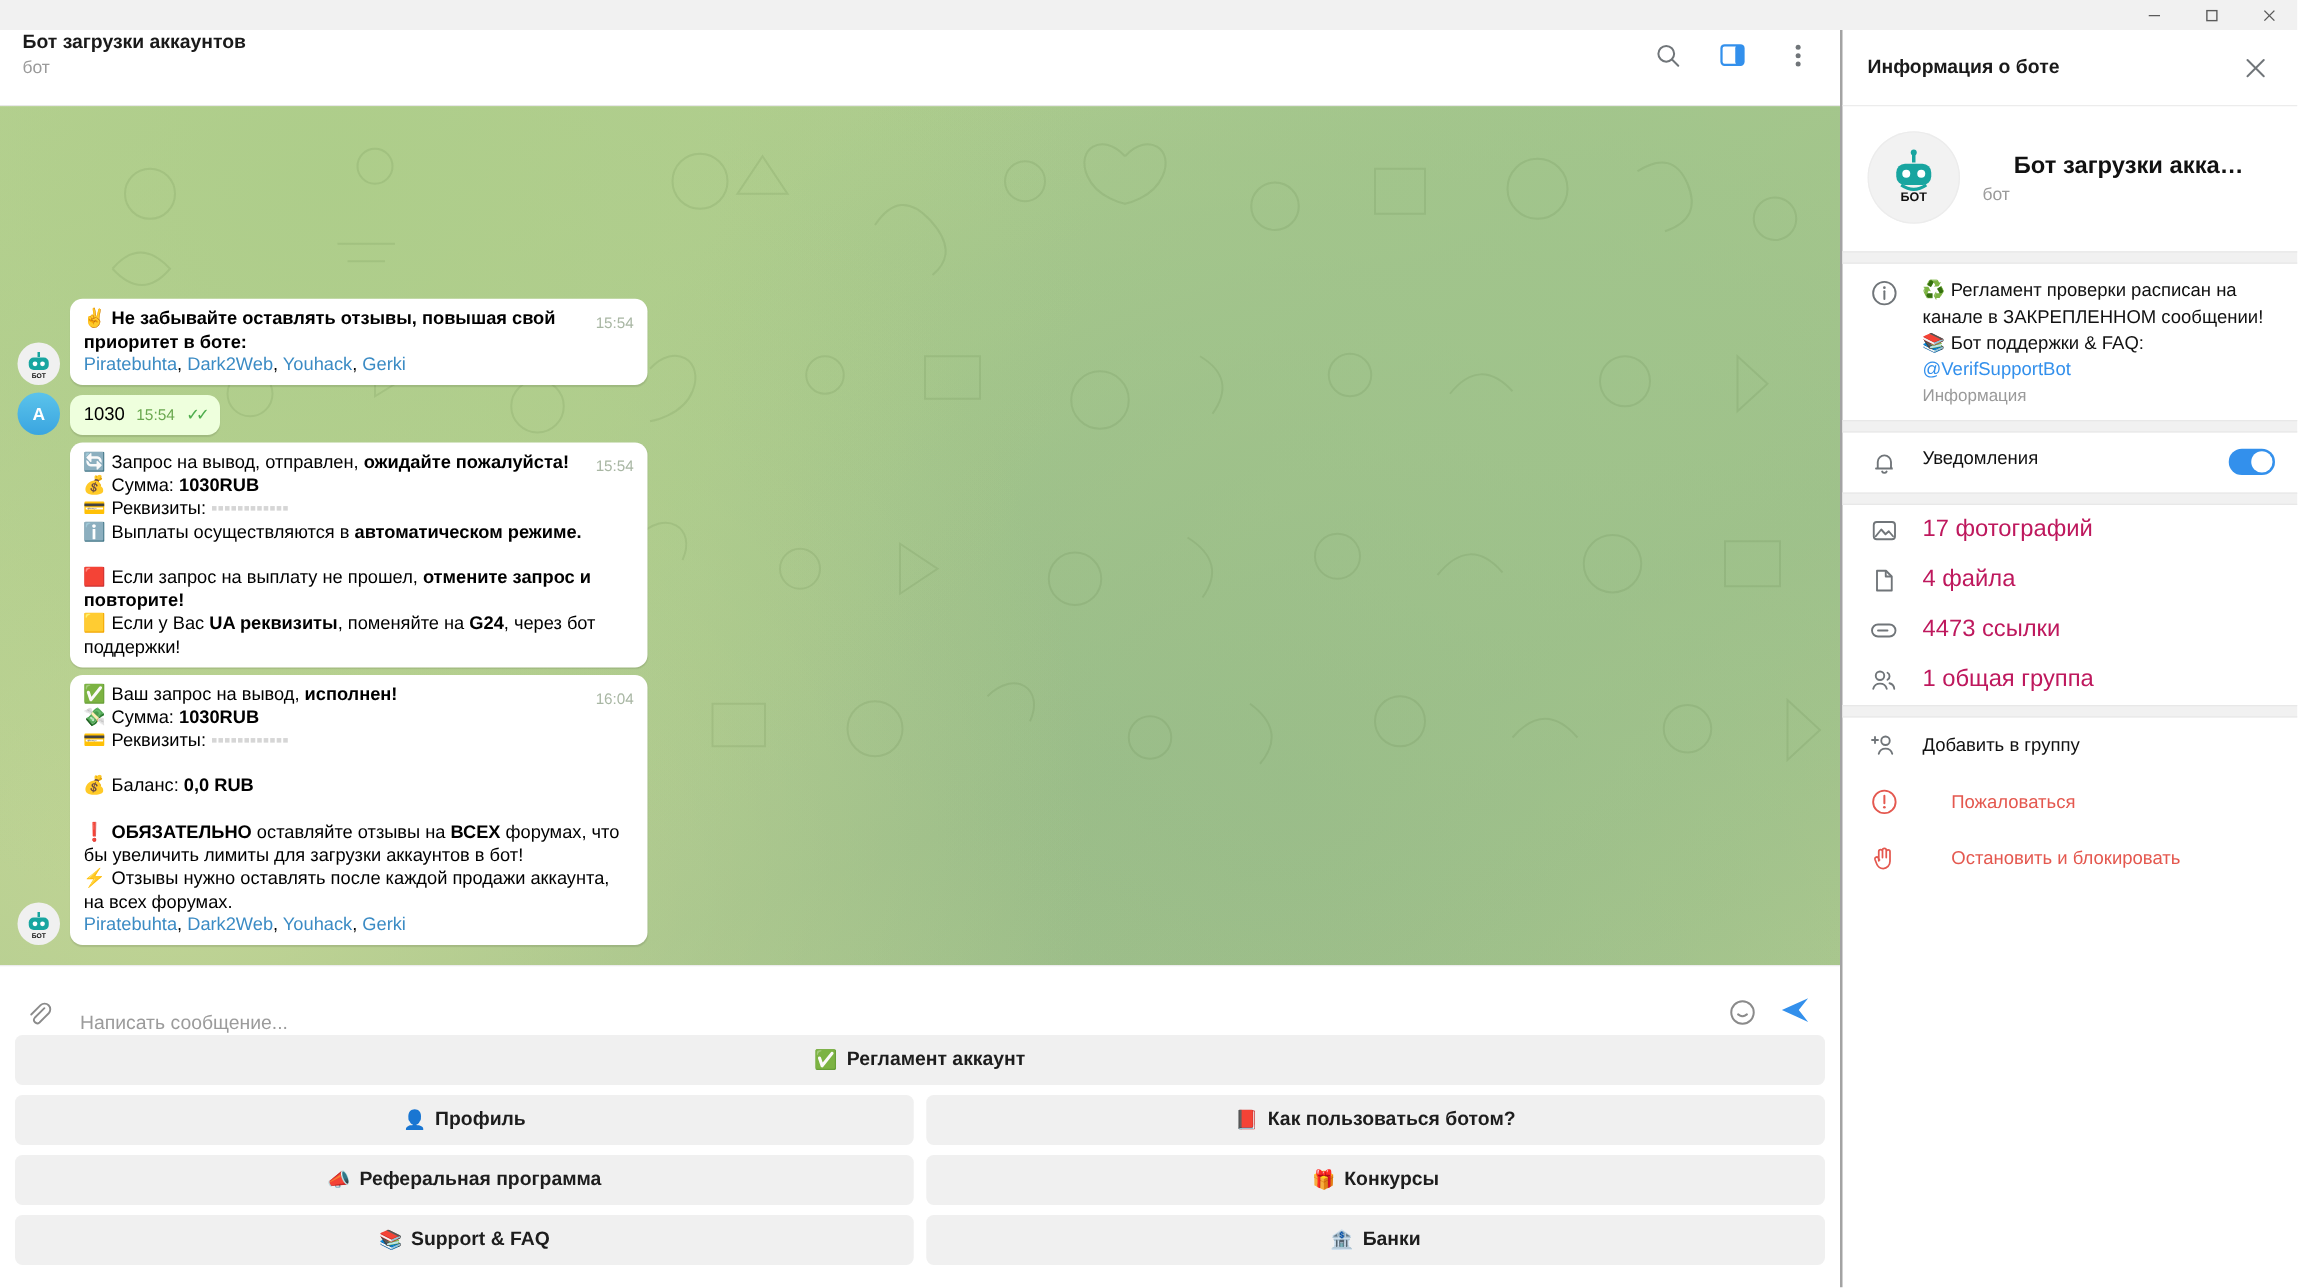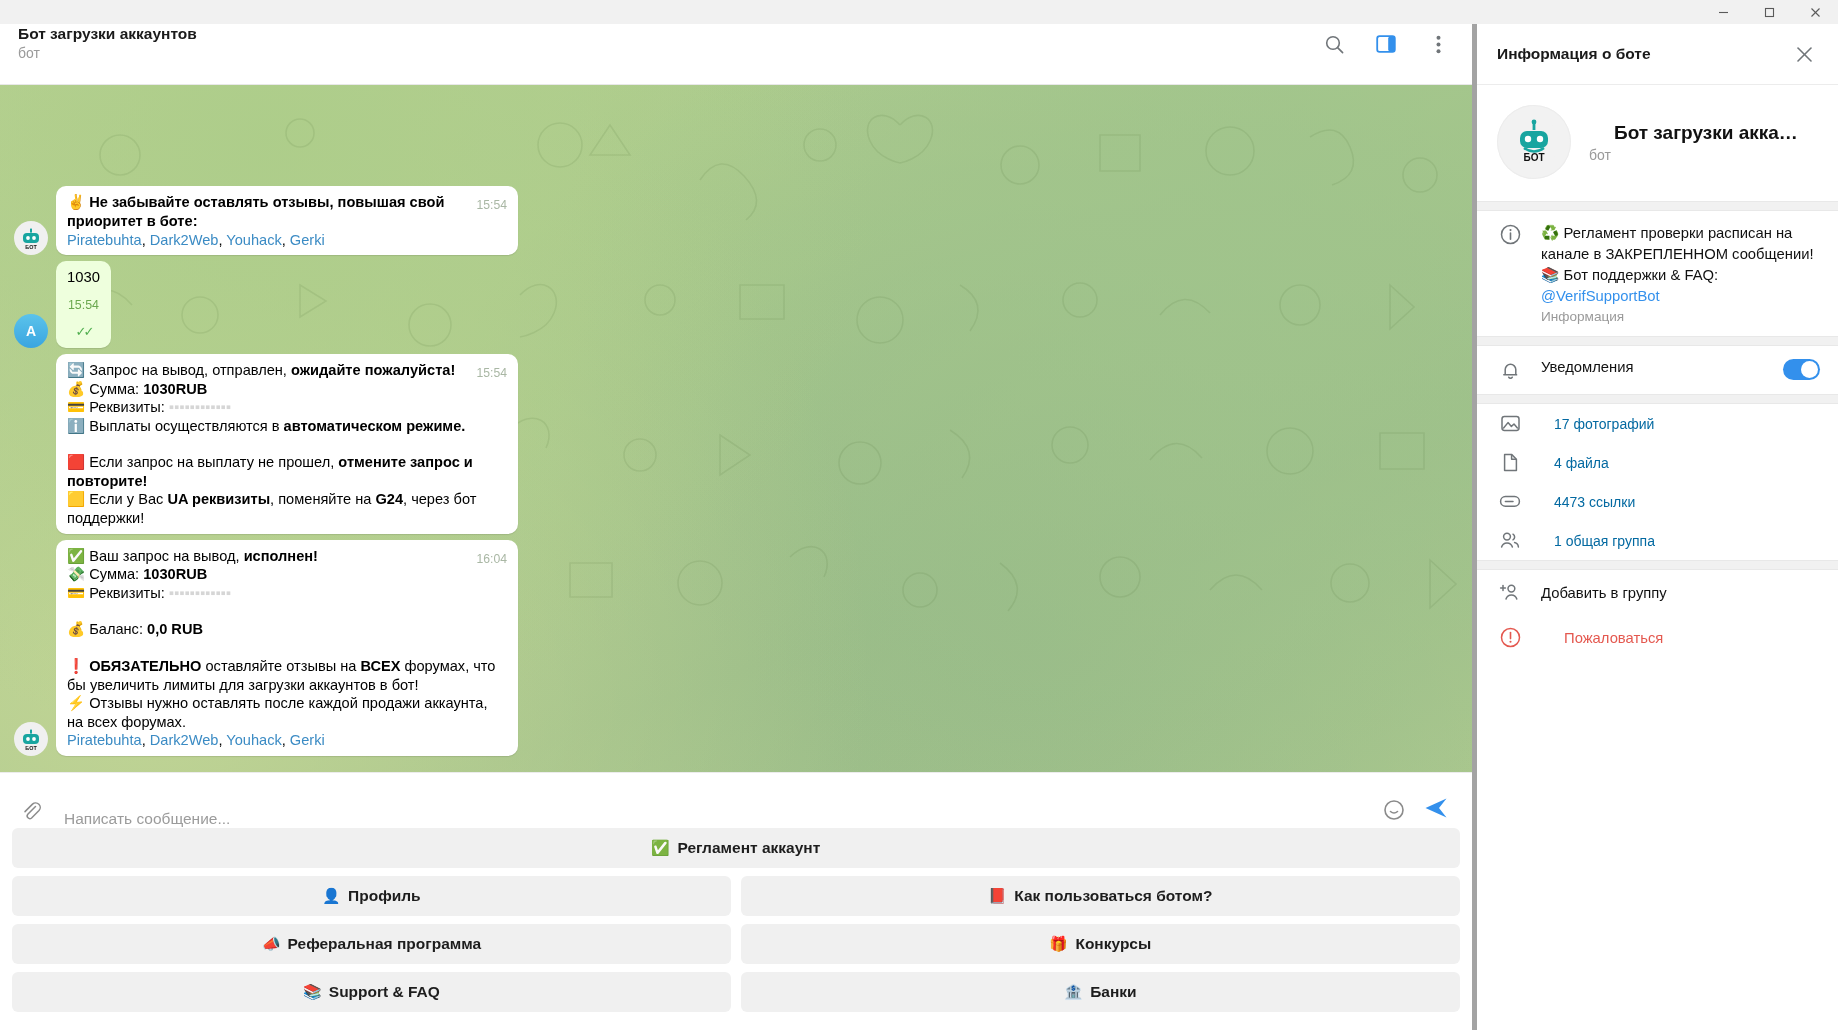--- a/index.html
+++ b/index.html
@@ -72,21 +72,21 @@
     word-wrap: break-word;
   }
   .bubble.in  { background: #ffffff; }
   .bubble.out { background: #eeffdd; }
   .bubble b { font-weight: bold; }
   .bubble .lnk { color: #3b8bc4; cursor: pointer; }
   .blankline { height: 18px; }
 
   .meta { float: right; margin: 4px 0 -2px 10px; font-size: 12.2px; color: #8aa08a; line-height: 16px; white-space: nowrap; }
   .bubble.in .meta { color: #a9b7a4; }
-  .out-line { display: flex; align-items: center; gap: 9px; flex-direction: column; }
+  .out-line { display: flex; align-items: flex-start; gap: 9px; }
   .out-line .txt { font-size: 14.8px; color: #000; }
   .out-line .t { font-size: 12.4px; color: #6aa84f; }
   .ticks { color: #4fae4e; font-size: 13px; letter-spacing: -3px; }
 
   
   .composer {
     flex: 0 0 56px; height: 56px; background: #fff; display: flex; align-items: flex-end;
     padding: 0 16px 0 14px; border-top: 1px solid #ececec;
   }
   .attach { width: 34px; height: 34px; display: flex; align-items: center; justify-content: center; color: #8b8b8b; }
@@ -106,21 +106,21 @@
     flex: 1 1 0; height: 40px; background: #f0f0f0; border-radius: 6px;
     display: flex; align-items: center; justify-content: center;
     font-size: 15.5px; font-weight: bold; color: #1d1d1d; cursor: pointer;
     gap: 7px; user-select: none;
   }
   .kbbtn .emj { font-size: 15px; }
 
   
   .infocol {
     width: 366px; flex: 0 0 366px; background: #fff; display: flex; flex-direction: column;
-    border-left: 5px solid #a3a3a3; min-height: 0;
+    border-left: 2px solid #a3a3a3; min-height: 0;
   }
   .info-header {
     height: 61px; flex: 0 0 61px; display: flex; align-items: center;
     padding: 0 16px 0 20px; border-bottom: 1px solid #ececec;
   }
   .info-title { flex: 1 1 auto; font-size: 15.5px; font-weight: bold; color: #1a1a1a; }
   .close-x { width: 36px; height: 36px; display: flex; align-items: center; justify-content: center; color: #707579; }
 
   .profile { display: flex; align-items: center; padding: 20px 20px 22px 20px; gap: 18px; }
   .big-avatar {
@@ -140,21 +140,21 @@
   .irow-main .lnk { color: #3390ec; }
   .irow-sub { font-size: 13.6px; color: #9a9a9a; margin-top: 2px; }
   .copy-ico { position: absolute; right: 18px; top: 50%; transform: translateY(-50%); color: #707579; }
 
   .toggle-row { display: flex; align-items: flex-start; padding: 13px 18px 13px 20px; gap: 18px; }
   .toggle-label { flex: 1 1 auto; font-size: 14.8px; color: #111; }
   .switch { width: 37px; height: 21px; border-radius: 11px; background: #3390ec; position: relative; flex: 0 0 37px; }
   .switch .knob { position: absolute; top: 2px; right: 2px; width: 17px; height: 17px; border-radius: 50%; background: #fff; }
 
   .countrow { display: flex; align-items: center; padding: 9px 18px 9px 20px; gap: 18px; }
-  .count-label { font-size: 14px; color: #0369a1; margin-left: 13px; }
+  .count-label { font-size: 19px; color: #be185d; }
 
   .actionrow { display: flex; align-items: center; padding: 12px 18px 12px 20px; gap: 18px; }
   .action-label { font-size: 14.8px; color: #111; }
   .actionrow.danger .action-label { color: #e4584f; margin-left: 23px; }
   .actionrow.danger .irow-icon, .actionrow.danger .act-ico { color: #e4584f; }
   .act-ico { width: 26px; flex: 0 0 26px; display: flex; align-items: center; justify-content: center; color: #707579; }
 </style>
 </head>
 <body>
 
@@ -543,17 +543,25 @@
         <div class="act-ico">
           <svg width="21" height="21" viewBox="0 0 21 21" fill="none">
               <circle cx="10.5" cy="10.5" r="9" stroke="currentColor" stroke-width="1.5"></circle>
               <line x1="10.5" y1="5.6" x2="10.5" y2="11.6" stroke="currentColor" stroke-width="1.6" stroke-linecap="round"></line>
               <circle cx="10.5" cy="14.8" r="1.05" fill="currentColor"></circle>
             </svg>
         </div>
         <div class="action-label">Пожаловаться</div>
       </div>
 
+      <div class="actionrow danger">
+        <div class="act-ico">
+          <svg width="21" height="21" viewBox="0 0 21 21" fill="none">
+              <path d="M6 12.6 V5.2 a1.5 1.5 0 0 1 3 0 V10 M9 9.6 V4.2 a1.5 1.5 0 0 1 3 0 V10 M12 9.8 V5.4 a1.5 1.5 0 0 1 3 0 V13 c0 3.4 -2.4 5.8 -5.4 5.8 c-2.8 0 -4.4 -1.6 -5.2 -3.6 L3 11.6 a1.5 1.5 0 0 1 2.6 -1.4 L6.6 12" stroke="currentColor" stroke-width="1.4" stroke-linejoin="round" stroke-linecap="round"></path>
+            </svg>
+        </div>
+        <div class="action-label">Остановить и блокировать</div>
+      </div>
 
     </div>
 
   </div>
 </div>
 
 </body></html>

